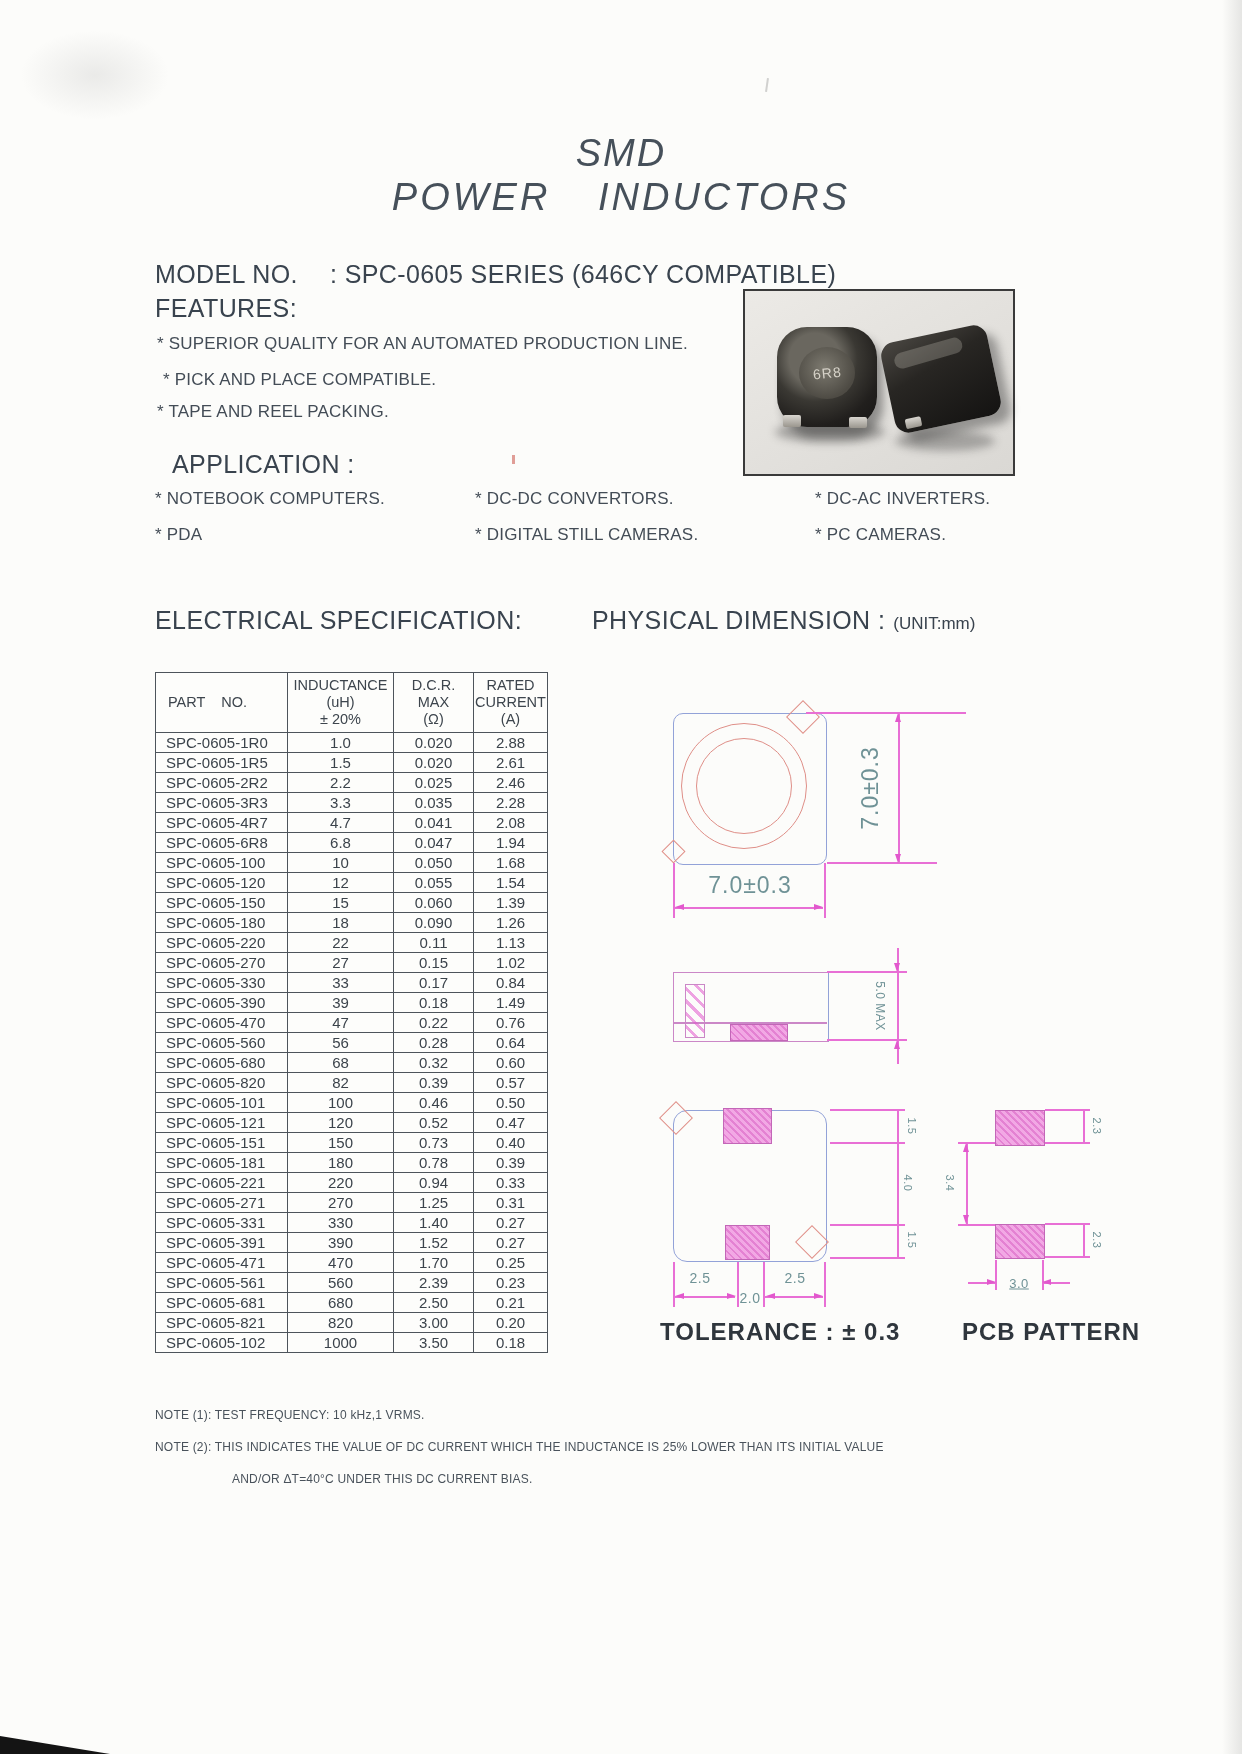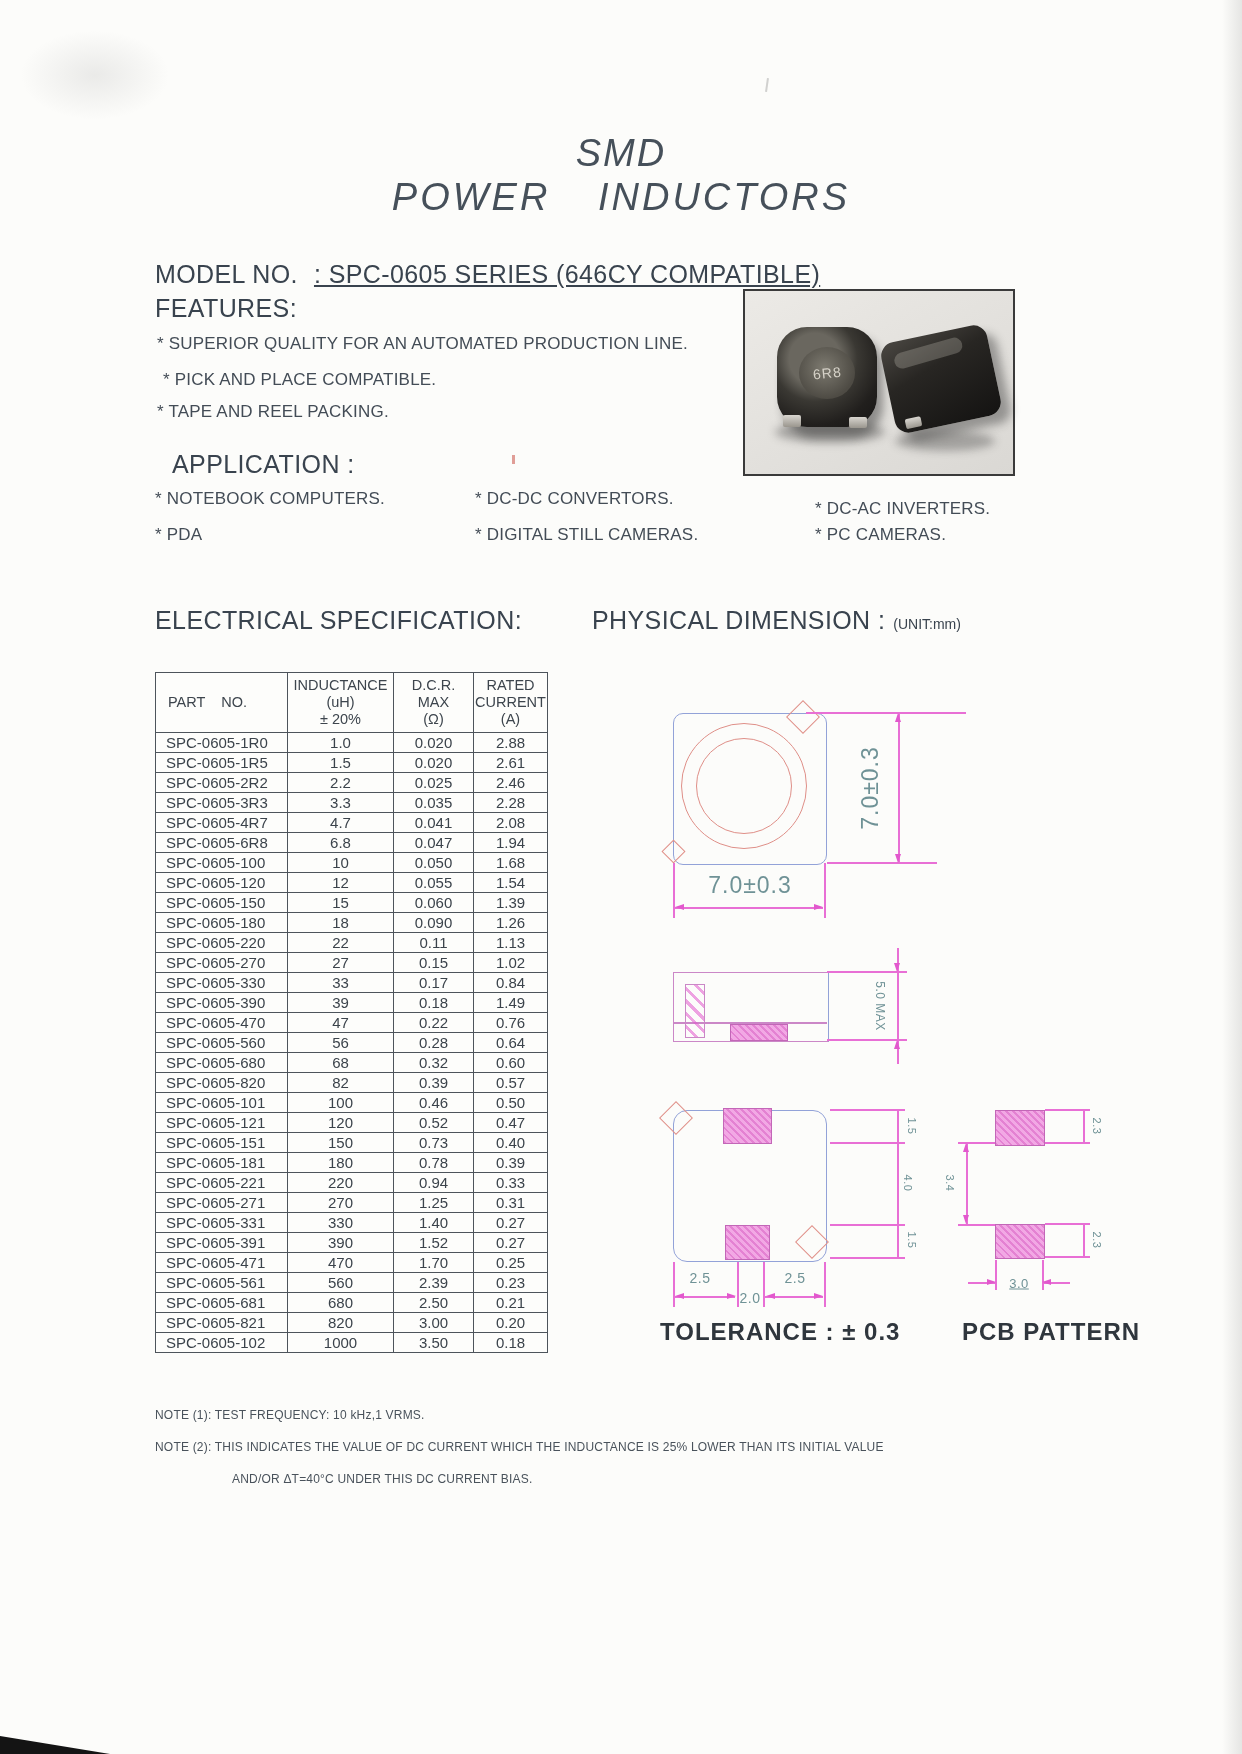--- a/index.html
+++ b/index.html
@@ -8,21 +8,21 @@
     background:#fcfcfa;
     font-family:"Liberation Sans",sans-serif;color:#414b54;
   }
   .abs{position:absolute;}
   
   .title-line{font-style:italic;font-size:38px;color:#46505a;letter-spacing:2px;text-align:center;width:100%;}
   .t2{word-spacing:34px;letter-spacing:3px;}
   .h1{font-size:25px;color:#39434e;letter-spacing:0.4px;white-space:nowrap;}
   .item{font-size:17px;color:#434c56;letter-spacing:0.2px;white-space:nowrap;}
   .note{font-size:12px;color:#49525b;letter-spacing:0.2px;white-space:nowrap;}
-  .unit-small{font-size:14px;letter-spacing:0;}
+  .unit-small{font-size:17px;letter-spacing:0;}
   .boldlbl{font-size:24px;font-weight:bold;color:#2f363d;letter-spacing:1px;white-space:nowrap;}
   
   table.spec{border-collapse:collapse;table-layout:fixed;background:#fdfdfb;}
   table.spec th,table.spec td{border:1.6px solid #4d545b;font-weight:normal;}
   table.spec thead td{font-size:14.5px;color:#3d454d;text-align:center;line-height:17px;padding:4px 0;}
   table.spec tbody td{font-size:15px;color:#3b434b;text-align:center;height:19px;line-height:19px;padding:0;}
   table.spec td.c-part{text-align:left;padding-left:10px;white-space:pre;}
   .hdr-part{white-space:pre;text-align:left!important;padding-left:12px!important;}
   
   .hl{background:#e86fd5;height:1.5px;position:absolute;}
@@ -69,21 +69,21 @@
 <div class="edge-shade"></div>
 <div class="corner-wedge"></div>
 <div class="abs" style="left:766px;top:78px;width:2px;height:14px;background:rgba(110,110,110,0.3);transform:rotate(8deg);"></div>
 <div class="abs" style="left:512px;top:455px;width:3px;height:9px;background:rgba(200,80,70,0.55);"></div>
 
 <div class="abs title-line" style="top:132px;">SMD</div>
 <div class="abs title-line t2" style="top:176px;">POWER  INDUCTORS</div>
 
 <div class="abs" style="left:155px;top:260px;display:flex;">
   <span class="h1">MODEL NO.</span>
-  <span class="h1" style="margin-left:16px;text-decoration:underline;">: SPC-0605 SERIES (646CY COMPATIBLE)</span>
+  <span class="h1" style="margin-left:32px;">: SPC-0605 SERIES (646CY COMPATIBLE)</span>
 </div>
 
 <div class="abs h1" style="left:155px;top:294px;">FEATURES:</div>
 <div class="abs item" style="left:157px;top:334px;">* SUPERIOR QUALITY FOR AN AUTOMATED PRODUCTION LINE.</div>
 <div class="abs item" style="left:163px;top:370px;">* PICK AND PLACE COMPATIBLE.</div>
 <div class="abs item" style="left:157px;top:402px;">* TAPE AND REEL PACKING.</div>
 
 <div class="photo" style="left:743px;top:289px;width:268px;height:183px;">
   <div class="abs" style="left:30px;top:130px;width:110px;height:22px;border-radius:50%;background:rgba(30,30,30,0.3);filter:blur(4px);"></div>
   <div class="ind-round" style="left:32px;top:36px;">
@@ -96,21 +96,21 @@
   <div class="abs" style="left:150px;top:140px;width:100px;height:20px;border-radius:50%;background:rgba(30,30,30,0.3);filter:blur(4px);"></div>
   <div class="ind-sq" style="left:142px;top:42px;">
     <div class="abs" style="left:12px;top:10px;width:70px;height:16px;border-radius:8px;background:rgba(220,215,205,0.25);transform:rotate(-4deg);"></div>
     <div class="ind-foot" style="left:10px;top:78px;width:16px;height:10px;"></div>
   </div>
 </div>
 
 <div class="abs h1" style="left:172px;top:450px;">APPLICATION :</div>
 <div class="abs item" style="left:155px;top:489px;">* NOTEBOOK COMPUTERS.</div>
 <div class="abs item" style="left:475px;top:489px;">* DC-DC CONVERTORS.</div>
-<div class="abs item" style="left:815px;top:499px;text-align:center;">* DC-AC INVERTERS.</div>
+<div class="abs item" style="left:815px;top:489px;text-align:center;">* DC-AC INVERTERS.</div>
 <div class="abs item" style="left:155px;top:525px;">* PDA</div>
 <div class="abs item" style="left:475px;top:525px;">* DIGITAL STILL CAMERAS.</div>
 <div class="abs item" style="left:815px;top:525px;">* PC CAMERAS.</div>
 
 <div class="abs h1" style="left:155px;top:606px;">ELECTRICAL SPECIFICATION:</div>
 <div class="abs" style="left:592px;top:606px;display:flex;align-items:baseline;">
   <span class="h1">PHYSICAL DIMENSION :</span>
   <span class="h1 unit-small" style="margin-left:8px;">(UNIT:mm)</span>
 </div>
 

